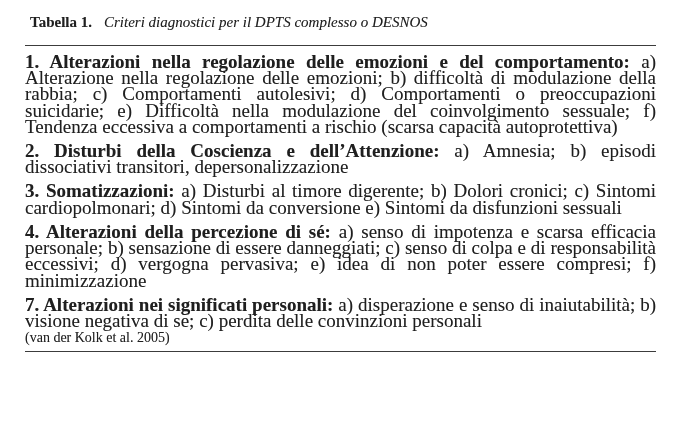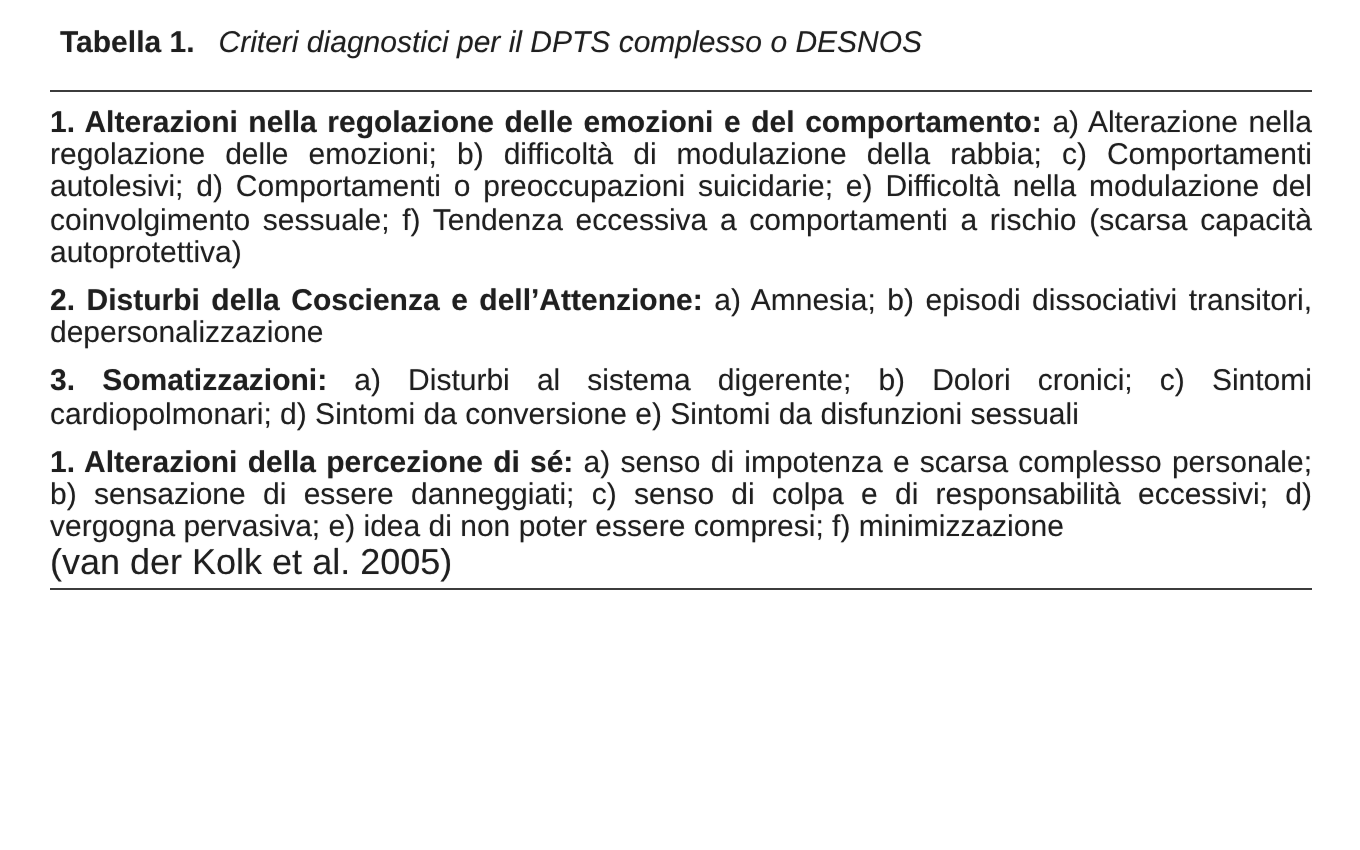--- a/index.html
+++ b/index.html
@@ -7,65 +7,66 @@
     --text:#1f1f1f;
     --rule:#3c3c3c;
   }
   html,body{margin:0;padding:0;background:var(--bg);}
   .page{
     position:relative;
     box-sizing:border-box;
     width:680px;height:425px;
     background:var(--bg);
     color:var(--text);
-    font-family:Liberation Sans, sans-serif;
+    font-family:Liberation Serif, serif;
     padding:13px 24px 0 25px;
     overflow:hidden;
     text-shadow:0 0 .5px rgba(30,30,30,.35);
   }
   .title-row{
     font-size:15px;line-height:18px;
     padding-left:5px;
     white-space:nowrap;
   }
   .t-label{font-weight:700;}
   .t-caption{font-style:italic;margin-left:12px;}
   .rule{height:0;border-top:1.6px solid var(--rule);}
   .rule-top{margin-top:14px;}
   .item{
     margin:7.5px 0 0 0;
-    font-size:15px;line-height:16.4px;
+    font-size:19px;line-height:16.4px;
     text-align:justify;
   }
   .lead{font-weight:700;}
   .citation{
-    font-size:18px;line-height:16.4px;
+    font-size:14px;line-height:16.4px;
     margin:0;
   }
   .rule-bottom{margin-top:5px;}
 </style>
 </head>
 <body>
 
 <div class="page">
   <div class="title-row">
     <span class="t-label">Tabella 1.</span><span class="t-caption">Criteri diagnostici per il DPTS complesso o DESNOS</span>
   </div>
 
   <div class="rule rule-top"></div>
 
   <div class="items" id="items">
   <p class="item"><b class="lead">1. Alterazioni nella regolazione delle emozioni e del comportamento:</b> <span class="body">a) Alterazione nella regolazione delle emozioni; b) difficoltà di modulazione della rabbia; c) Comportamenti autolesivi; d) Comportamenti o preoccupazioni suicidarie; e) Difficoltà nella modulazione del coinvolgimento sessuale; f) Tendenza eccessiva a comportamenti a rischio (scarsa capacità autoprotettiva)</span></p>
 
   <p class="item"><b class="lead">2. Disturbi della Coscienza e dell’Attenzione:</b> <span class="body">a) Amnesia; b) episodi dissociativi transitori, depersonalizzazione</span></p>
 
-  <p class="item"><b class="lead">3. Somatizzazioni:</b> <span class="body">a) Disturbi al sistema digerente; b) Dolori cronici; c) Sintomi cardiopolmonari; d) Sintomi da conversione e) Sintomi da disfunzioni sessuali</span></p>
+  <p class="item"><b class="lead">3. Somatizzazioni:</b> <span class="body">a) Disturbi al timore digerente; b) Dolori cronici; c) Sintomi cardiopolmonari; d) Sintomi da conversione e) Sintomi da disfunzioni sessuali</span></p>
 
-  <p class="item"><b class="lead">1. Alterazioni della percezione di sé:</b> <span class="body">a) senso di impotenza e scarsa complesso personale; b) sensazione di essere danneggiati; c) senso di colpa e di responsabilità eccessivi; d) vergogna pervasiva; e) idea di non poter essere compresi; f) minimizzazione</span></p>
+  <p class="item"><b class="lead">4. Alterazioni della percezione di sé:</b> <span class="body">a) senso di impotenza e scarsa efficacia personale; b) sensazione di essere danneggiati; c) senso di colpa e di responsabilità eccessivi; d) vergogna pervasiva; e) idea di non poter essere compresi; f) minimizzazione</span></p>
 
 
 
+  <p class="item"><b class="lead">7. Alterazioni nei significati personali:</b> <span class="body">a) disperazione e senso di inaiutabilità; b) visione negativa di se; c) perdita delle convinzioni personali</span></p>
 </div>
 
   <p class="citation">(van der Kolk et al. 2005)</p>
 
   <div class="rule rule-bottom"></div>
 </div>
 
 </body></html>

